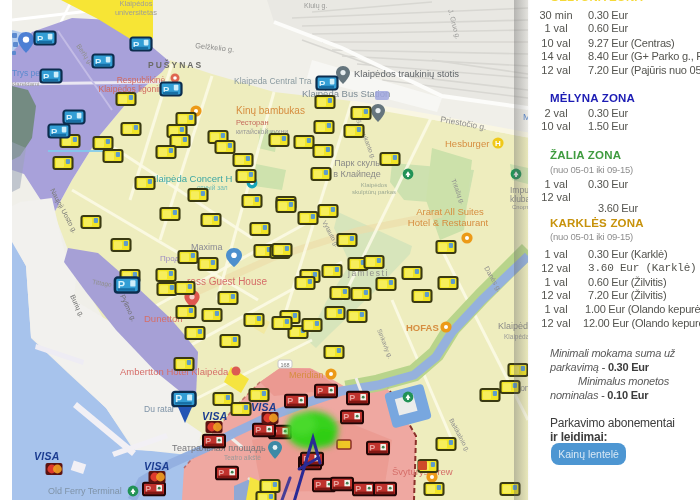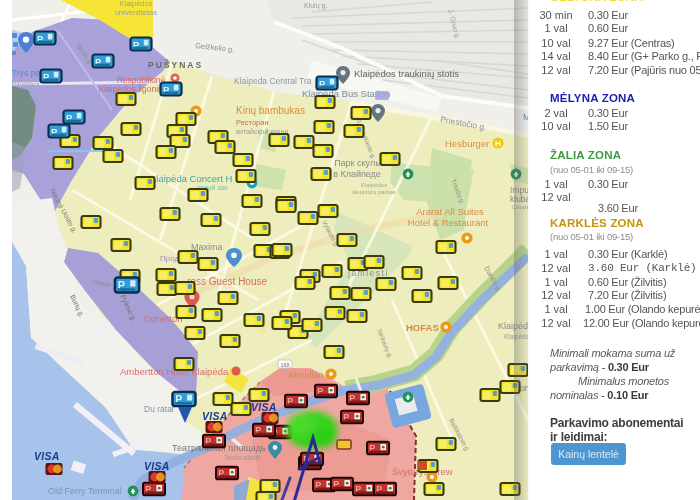--- a/index.html
+++ b/index.html
@@ -397,16 +397,16 @@
 <div class="tc" style="left:3px;top:288.5px;">12 val</div>
       <div class="r" style="left:58px;top:288.5px;">7.20 Eur (Žilvitis)</div>
 <div class="tc" style="left:3px;top:302.5px;">1 val</div>
       <div class="r" style="left:55px;top:302.5px;">1.00 Eur (Olando kepurė)</div>
 <div class="tc" style="left:3px;top:316.5px;">12 val</div>
       <div class="r" style="left:53px;top:316.5px;">12.00 Eur (Olando kepurė)</div>
 <div class="r it" style="left:20px;top:346.5px;">Minimali mokama suma už</div>
 <div class="r it" style="left:20px;top:360.5px;">parkavimą - <span class="b">0.30 Eur</span></div>
 <div class="r it" style="left:20px;top:374.5px;margin-left:28px;">Minimalus monetos</div>
 <div class="r it" style="left:20px;top:388.5px;">nominalas - <span class="b">0.10 Eur</span></div>
-<div class="r" style="left:20px;top:415.5px;font-weight:bold;font-size:12px;color:#3d3d3d;">Parkavimo abonementai</div>
+<div class="r" style="left:20px;top:415.5px;font-weight:normal;font-size:12px;color:#3d3d3d;">Parkavimo abonementai</div>
 <div class="r" style="left:20px;top:429.5px;font-weight:bold;font-size:12px;color:#3d3d3d;">ir leidimai:</div>
-<div style="position:absolute;left:21px;top:443px;width:75px;height:22px;background:#4d96d2;border-radius:3px;text-align:center;line-height:22px;color:#d8e8f5;font-size:10.5px;">Kainų lentelė</div>
+<div style="position:absolute;left:21px;top:443px;width:75px;height:22px;background:#4d96d2;border-radius:8px;text-align:center;line-height:22px;color:#d8e8f5;font-size:10.5px;">Kainų lentelė</div>
 </div>
 </div>
 </body></html>

